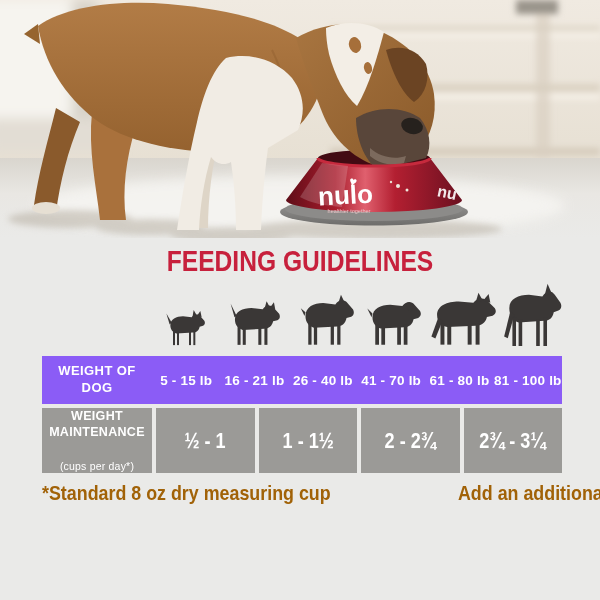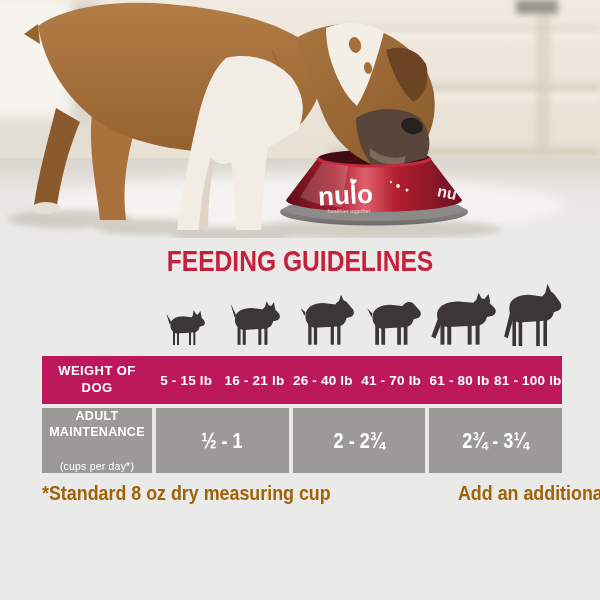--- a/index.html
+++ b/index.html
@@ -13,21 +13,21 @@
     position:absolute;top:244px;left:0;width:600px;height:34px;
     text-align:center;color:#c7203c;font-size:30px;font-weight:700;
     letter-spacing:0px;transform:scaleX(.82);transform-origin:50% 50%;
     white-space:nowrap;
   }
   .dogs-row{position:absolute;top:280px;left:42px;width:520px;height:66px;}
   .dog-icon{position:absolute;bottom:0;}
   .dog-icon svg{display:block;width:100%;height:100%;}
   .tbl-header{
     position:absolute;top:356px;left:42px;width:520px;height:48px;
-    background:#be185d;display:flex;align-items:center;
+    background:#8b5cf6;display:flex;align-items:center;
   }
   .tbl-header .corner{
     width:110px;flex:none;text-align:center;color:#fff;
     font-size:13px;font-weight:700;line-height:1.3;letter-spacing:.4px;
   }
   .tbl-header .wcell{
     flex:1;text-align:center;color:#fff;font-size:13.5px;font-weight:700;
     letter-spacing:.2px;
   }
   .tbl-values{
@@ -239,25 +239,28 @@
   <div class="wcell">5 - 15 lb</div>
   <div class="wcell">16 - 21 lb</div>
   <div class="wcell">26 - 40 lb</div>
   <div class="wcell">41 - 70 lb</div>
   <div class="wcell">61 - 80 lb</div>
   <div class="wcell">81 - 100 lb</div>
 </div>
 
 <div class="tbl-values">
   <div class="cell label-cell">
-    <span class="label-line1">ADULT MAINTENANCE</span>
+    <span class="label-line1">WEIGHT MAINTENANCE</span>
     <span class="label-line2">(cups per day*)</span>
   </div>
   <div class="cell vcell">
       <span>½ - 1</span>
+    </div>
+  <div class="cell vcell">
+      <span>1 - 1½</span>
     </div>
   <div class="cell vcell">
       <span>2 - 2¾</span>
     </div>
   <div class="cell vcell">
       <span>2¾ - 3¼</span>
     </div>
 </div>
 
 <div class="footnotes">

